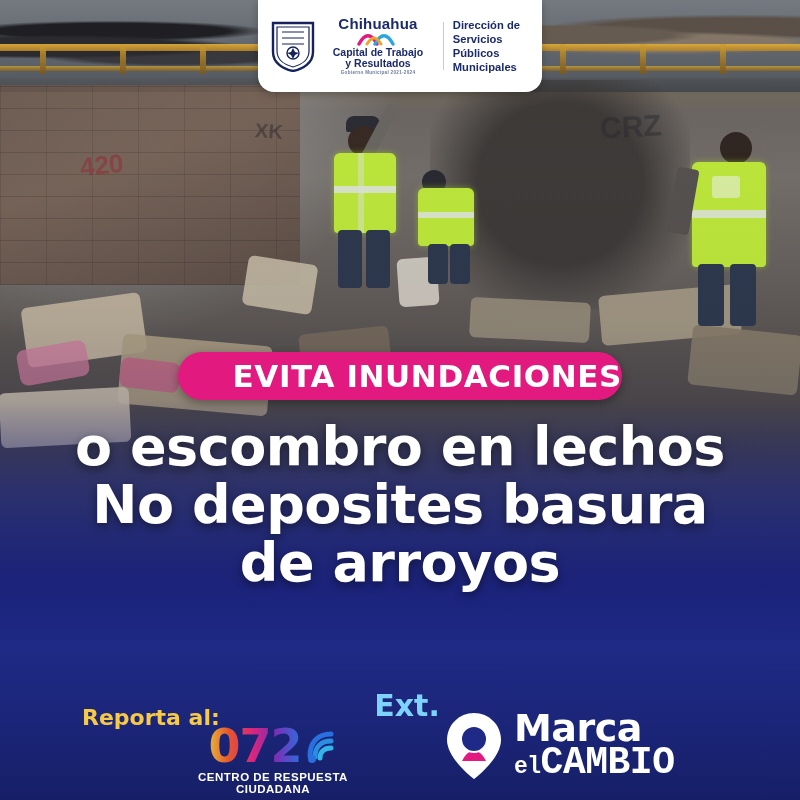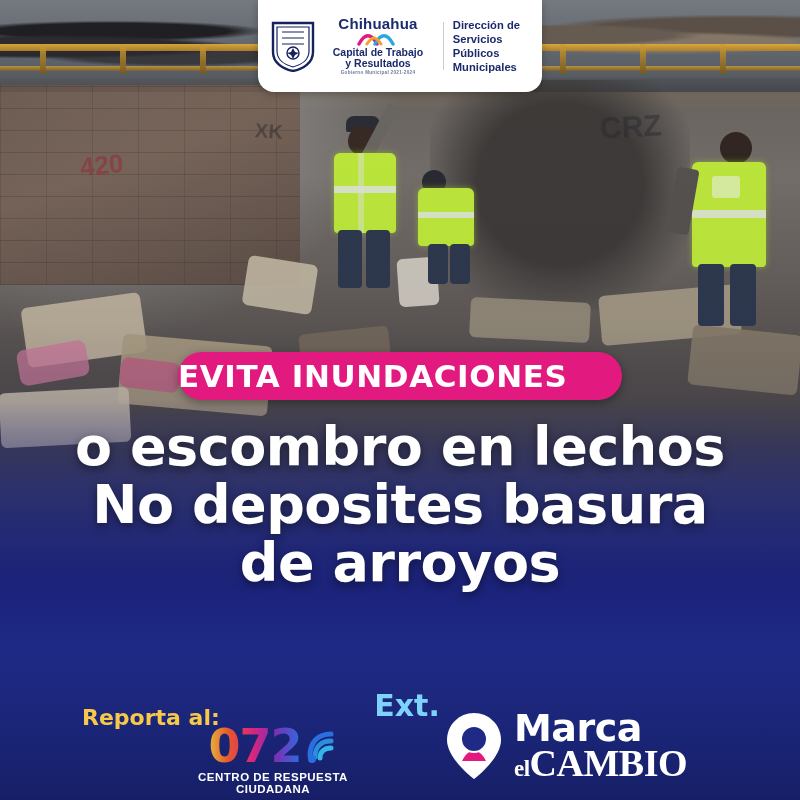--- a/index.html
+++ b/index.html
@@ -160,21 +160,21 @@
   .chih .c3{font-size:10.5px;font-weight:bold;color:#1b2a6b;}
   .chih .c4{font-size:4.6px;font-weight:bold;color:#6b7a9c;letter-spacing:.3px;margin-top:2px;}
   .chih .swoosh{margin:1px auto 1px;width:42px;height:14px;}
   .divider{width:1px;height:48px;background:#c9ccd6;margin:0 9px;}
   .dep{font-size:11.2px;font-weight:bold;color:#1b2a6b;line-height:1.25;padding-right:10px;}
 
   
   .pill{
     position:absolute;left:178px;top:352px;width:444px;height:48px;
     background:#e2197f;border-radius:26px;
-    display:flex;align-items:center;justify-content:flex-start;
+    display:flex;align-items:center;justify-content:flex-end;
     box-shadow:0 3px 10px rgba(0,0,0,.35);
   }
   .pill span{
     color:#fff;font-weight:bold;font-size:31px;letter-spacing:.6px;
     font-family:"DejaVu Sans", sans-serif;
   }
 
   
   .headline{
     position:absolute;left:0;top:418px;width:800px;
@@ -224,21 +224,21 @@
     display:flex;align-items:flex-end;
   }
   .pinmark{position:relative;width:64px;height:70px;flex:0 0 auto;}
   .marcatext{margin-left:8px;line-height:.92;}
   .marcatext .m1{
     color:#fff;font-weight:bold;font-size:38px;
     font-family:"DejaVu Sans", sans-serif;letter-spacing:-.5px;
   }
   .marcatext .m2{
     color:#fff;font-weight:bold;font-size:38px;
-    font-family:Liberation Serif, serif;letter-spacing:-.5px;
+    font-family:Liberation Mono, monospace;letter-spacing:-.5px;
   }
   .marcatext .m2 .small{font-size:23px;font-weight:bold;}
 </style>
 </head>
 <body>
 
 <div class="poster">
 
   <div class="photo">
 

